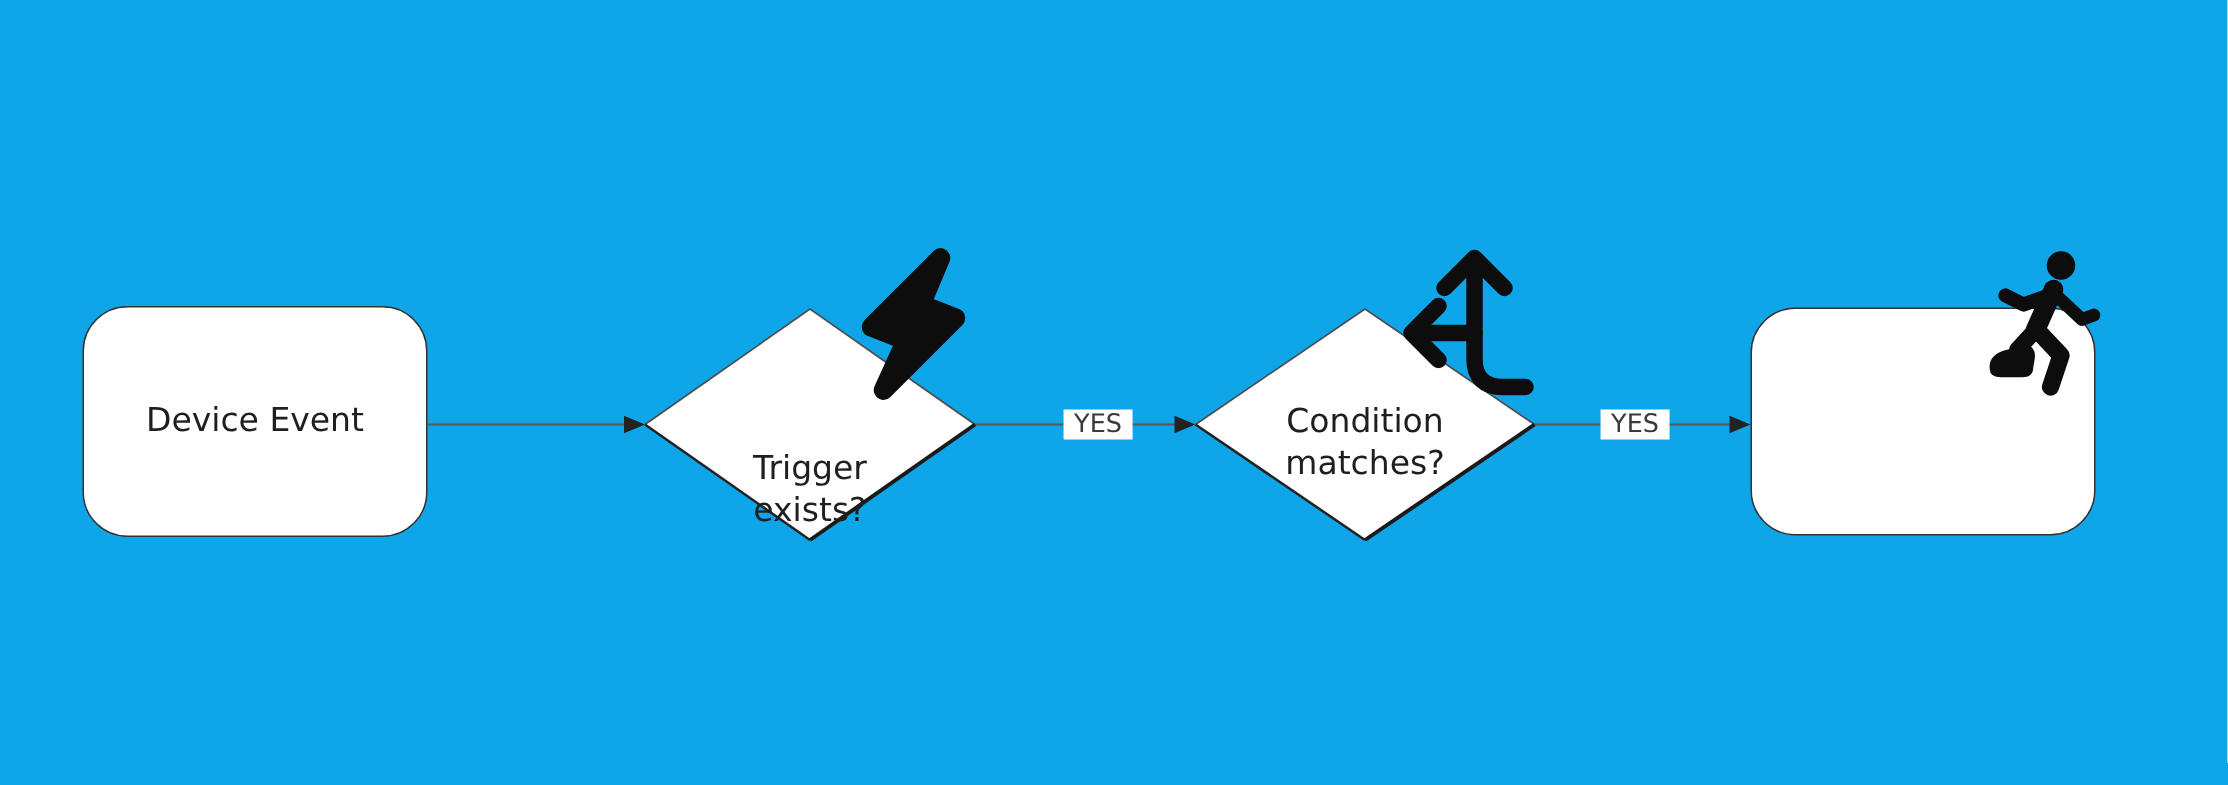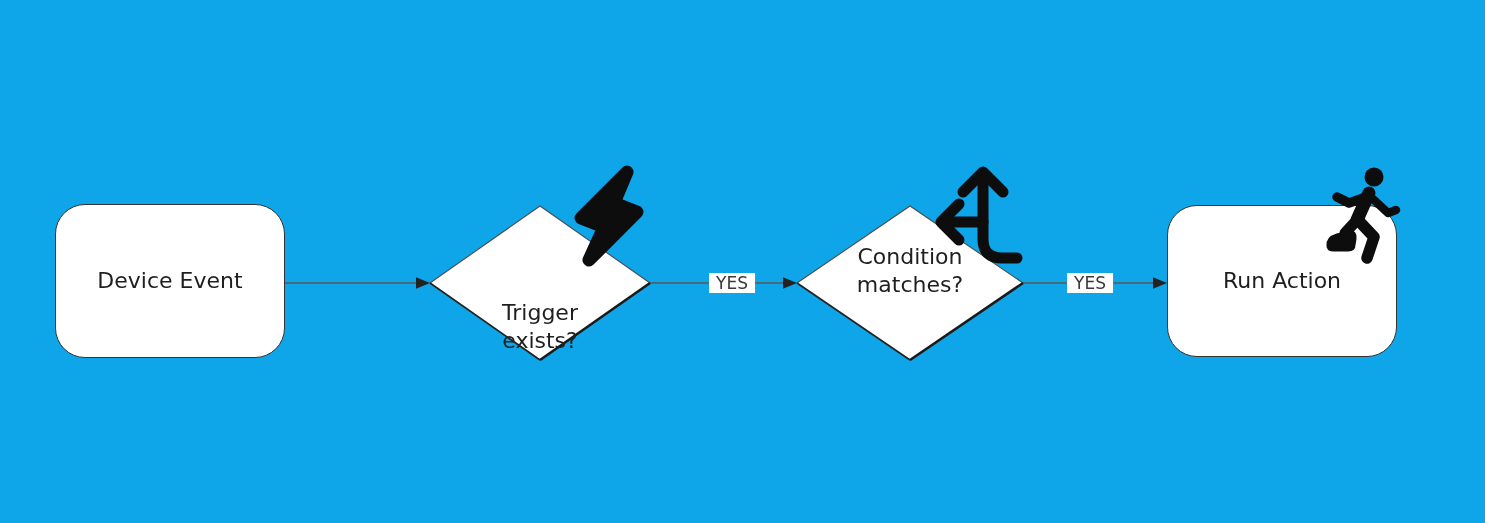--- a/index.html
+++ b/index.html
@@ -109,21 +109,20 @@
       <path d="M1358,220 L1374,237 L1367,258" stroke-width="11.5"></path>
       <path d="M1357,220 L1345,233" stroke-width="11"></path>
       <path d="M1328,246 Q1327,238 1337,235 L1349,232 Q1356,231 1355,239 L1354,245 Q1354,250 1348,250 L1334,250 Q1328,250 1328,246 Z" fill="#0d0d0d" stroke-width="3"></path>
     </g>
   </svg>
 
   <div class="node-label" style="left:170px; top:281px;">Device Event</div>
 
   <div class="node-label wrap" style="left:540px; top:283px; width:150px;margin-top:44px;">Trigger exists?</div>
 
-  <div class="node-label wrap" style="left:910px; top:271px; width:150px;">Condition matches?</div>
+  <div class="node-label wrap" style="left:910px; top:296px; width:150px;">Condition matches?</div>
 
-  <div class="node-label" style="left:1282px; top:281px;">Run Action</div>
 
   <div class="edge-label" style="left:732px; top:283px;">YES</div>
 
   <div class="edge-label" style="left:1090px; top:283px;">YES</div>
 
 </div>
 
 </body></html>

